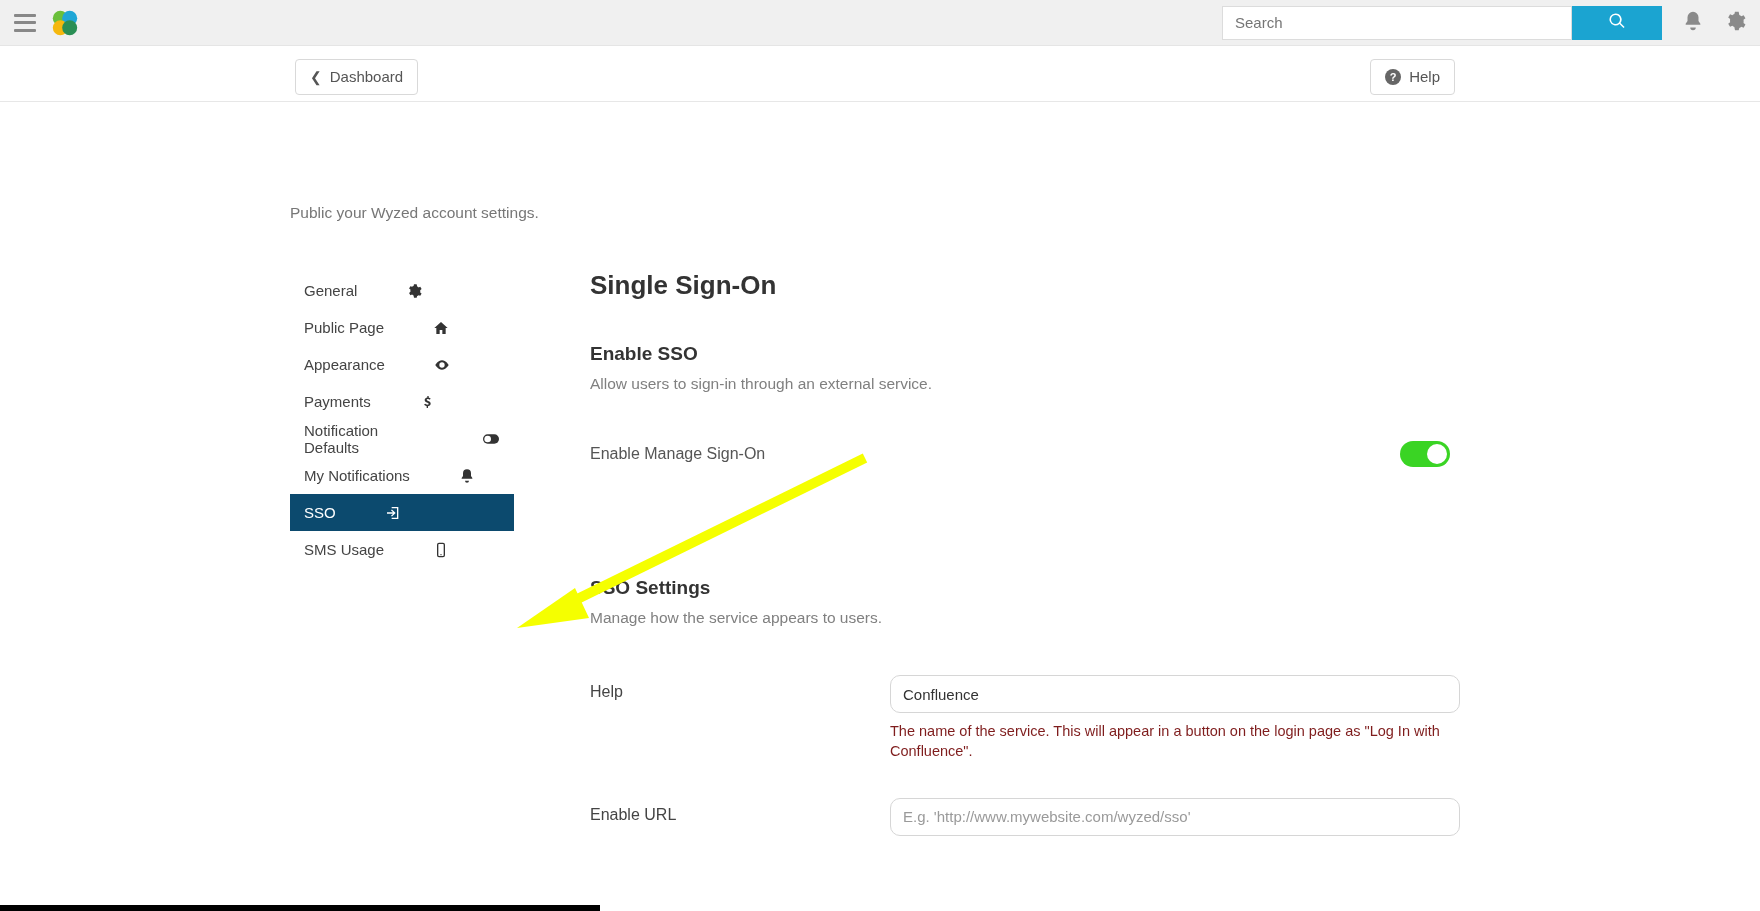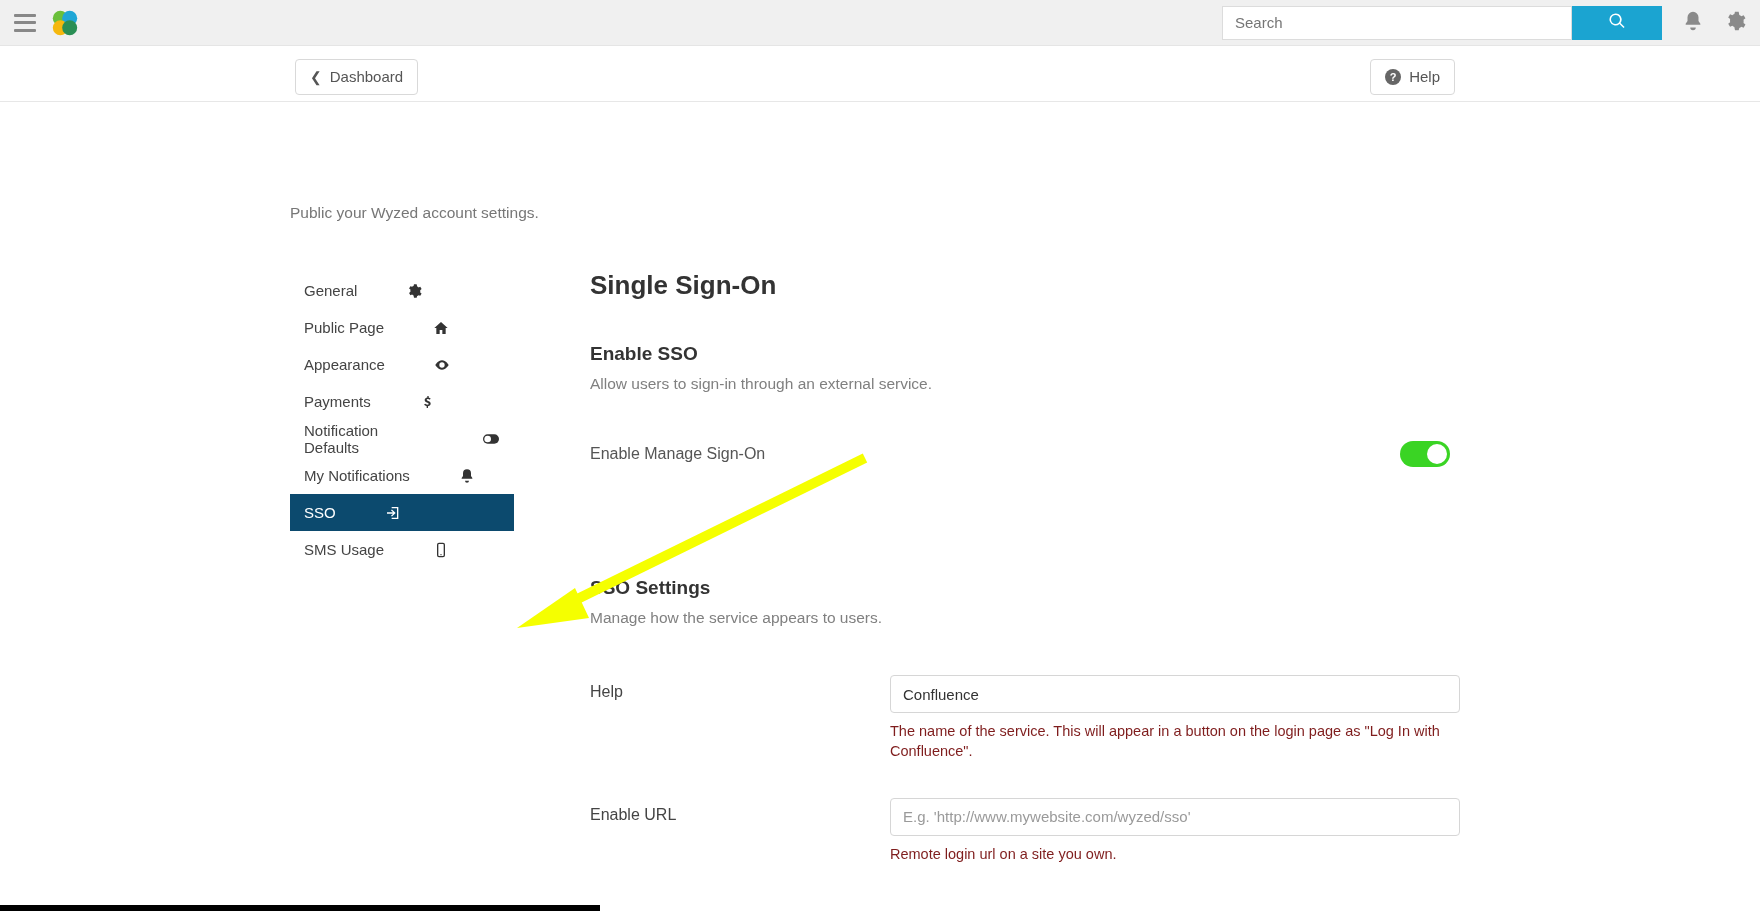--- a/index.html
+++ b/index.html
@@ -155,21 +155,21 @@
   .sso-settings .sub-title { margin-top: 0; }
 
   .form-row { display: flex; margin-top: 48px; width: 870px; }
   .form-row + .form-row { margin-top: 36px; }
   .form-label { width: 300px; font-size: 16px; color: #444; padding-top: 8px; }
   .form-field { flex: 1; }
   .form-field input {
     width: 100%;
     height: 38px;
     border: 1px solid #d6d6d6;
-    border-radius: 4px;
+    border-radius: 10px;
     padding: 0 12px;
     font-size: 15px;
     color: #333;
     background: #fff;
     outline: none;
   }
   .form-field input::placeholder { color: #9a9a9a; }
   .field-help { font-size: 14.5px; color: #7f1d1d; margin-top: 8px; line-height: 1.4; }
 
   
@@ -333,21 +333,20 @@
         <div class="form-field">
           <input type="text" value="Confluence" style="">
           <div class="field-help">The name of the service. This will appear in a button on the login page as "Log In with Confluence".</div>
         </div>
       </div>
 
       <div class="form-row">
         <div class="form-label">Enable URL</div>
         <div class="form-field">
           <input type="text" placeholder="E.g. 'http://www.mywebsite.com/wyzed/sso'" style="">
-          <div class="field-help">Remote login url on a site you own.</div>
         </div>
       </div>
     </div>
   </div>
 
   <svg class="annotation-arrow" width="380" height="200">
     <line x1="360" y1="20" x2="50" y2="172" stroke="#f5ff00" stroke-width="10"></line>
     <polygon points="12,190 70,150 84,180" fill="#f5ff00"></polygon>
   </svg>
 </div>

